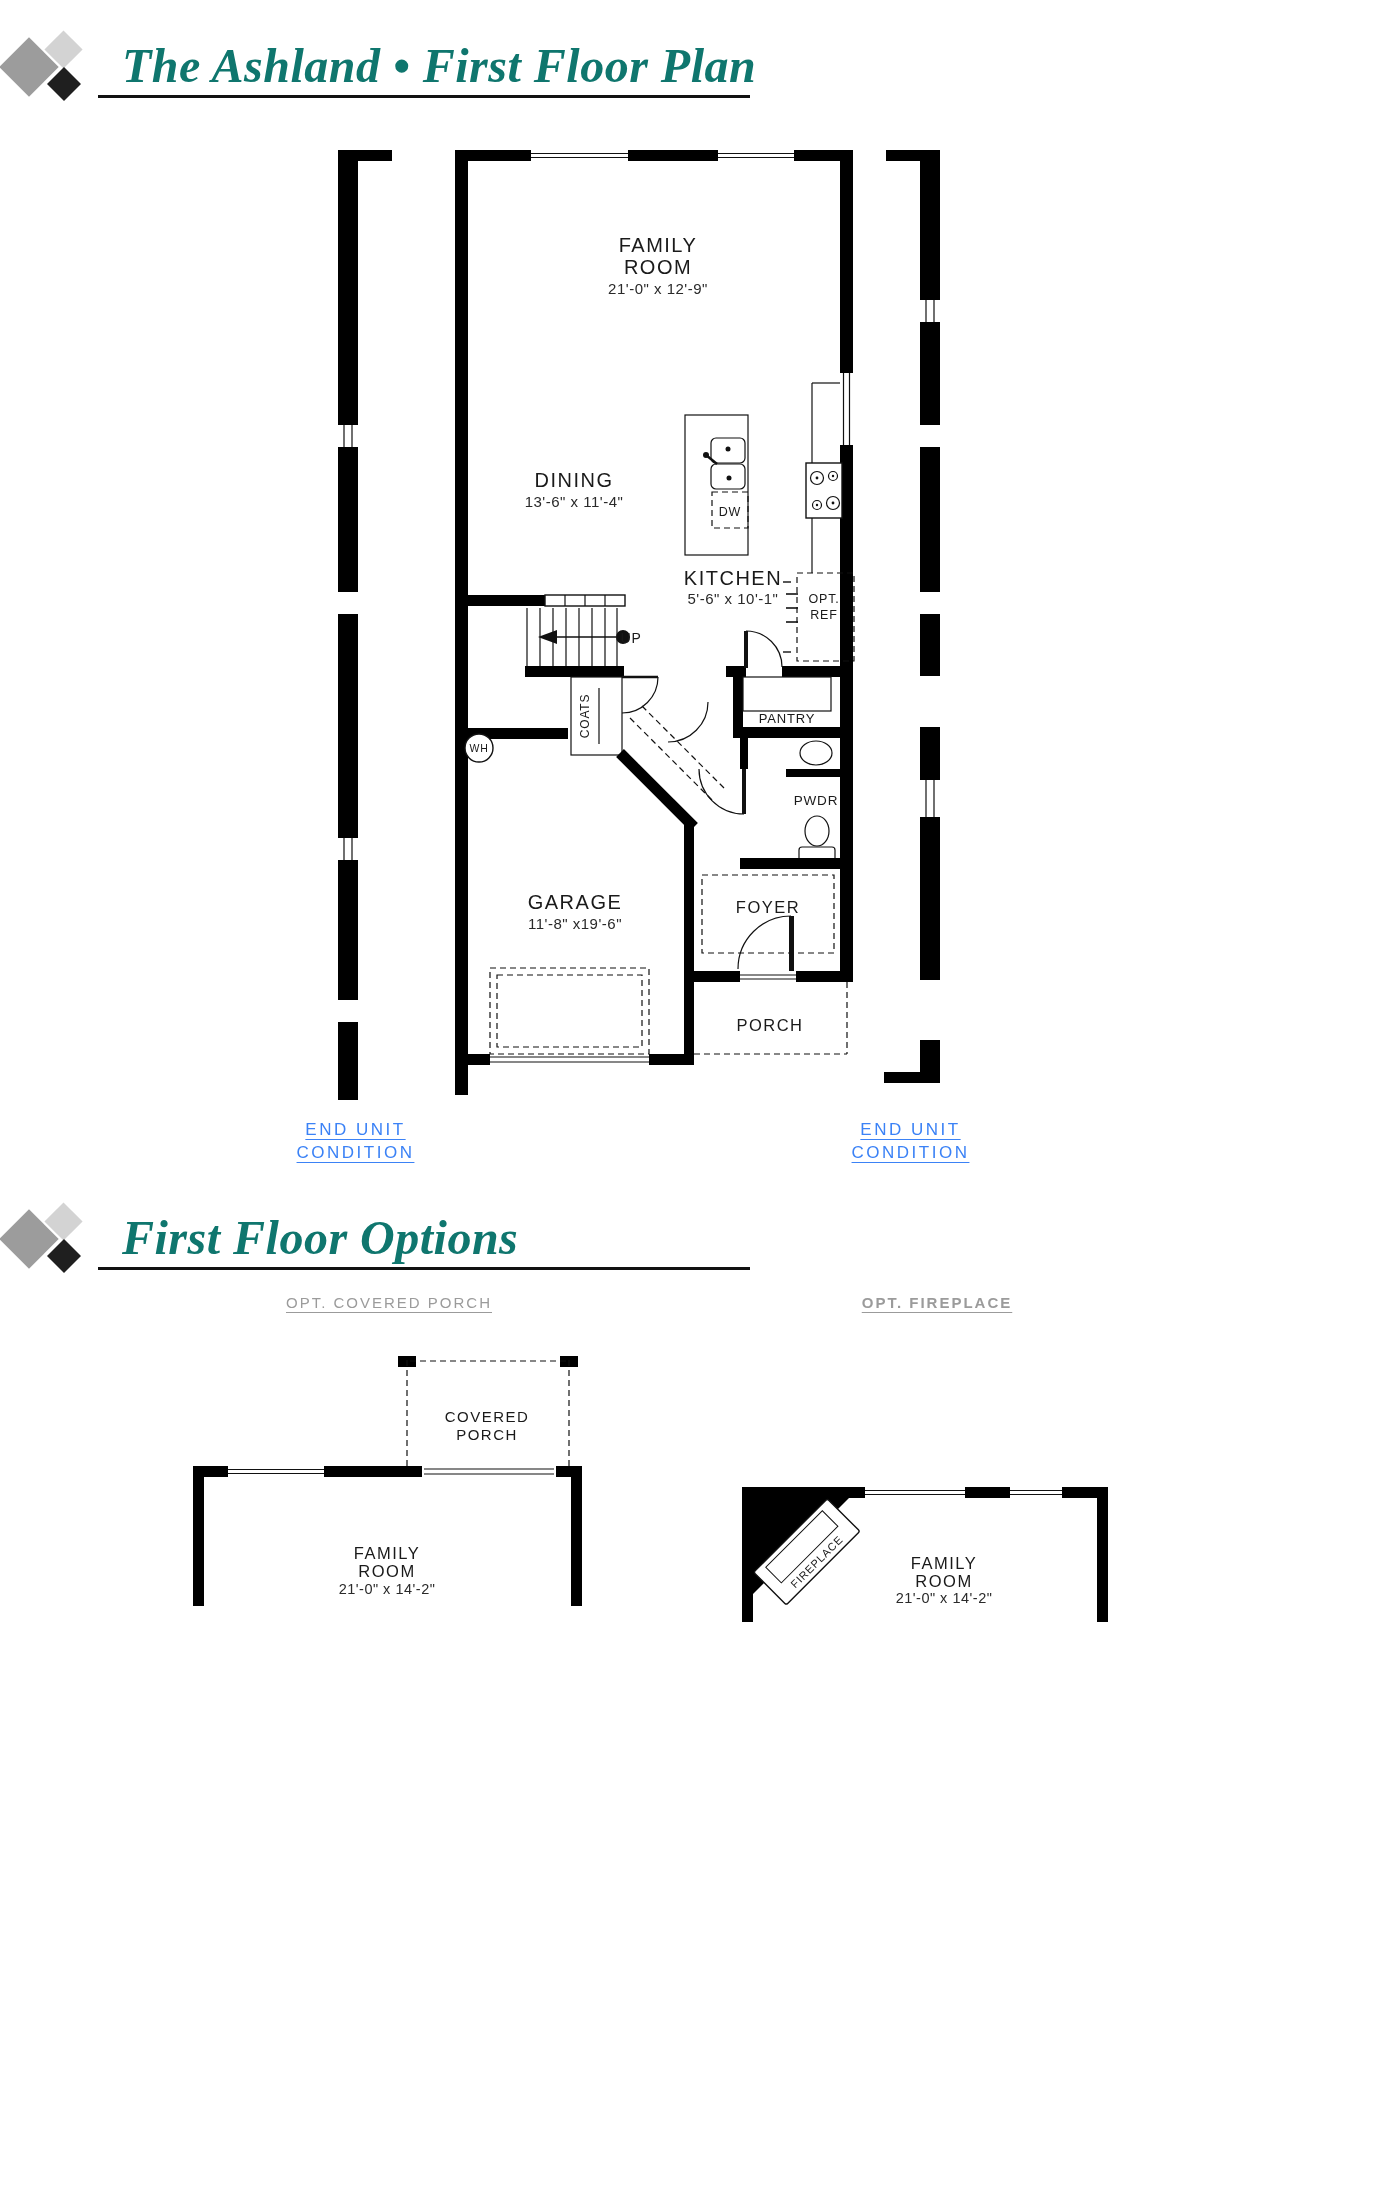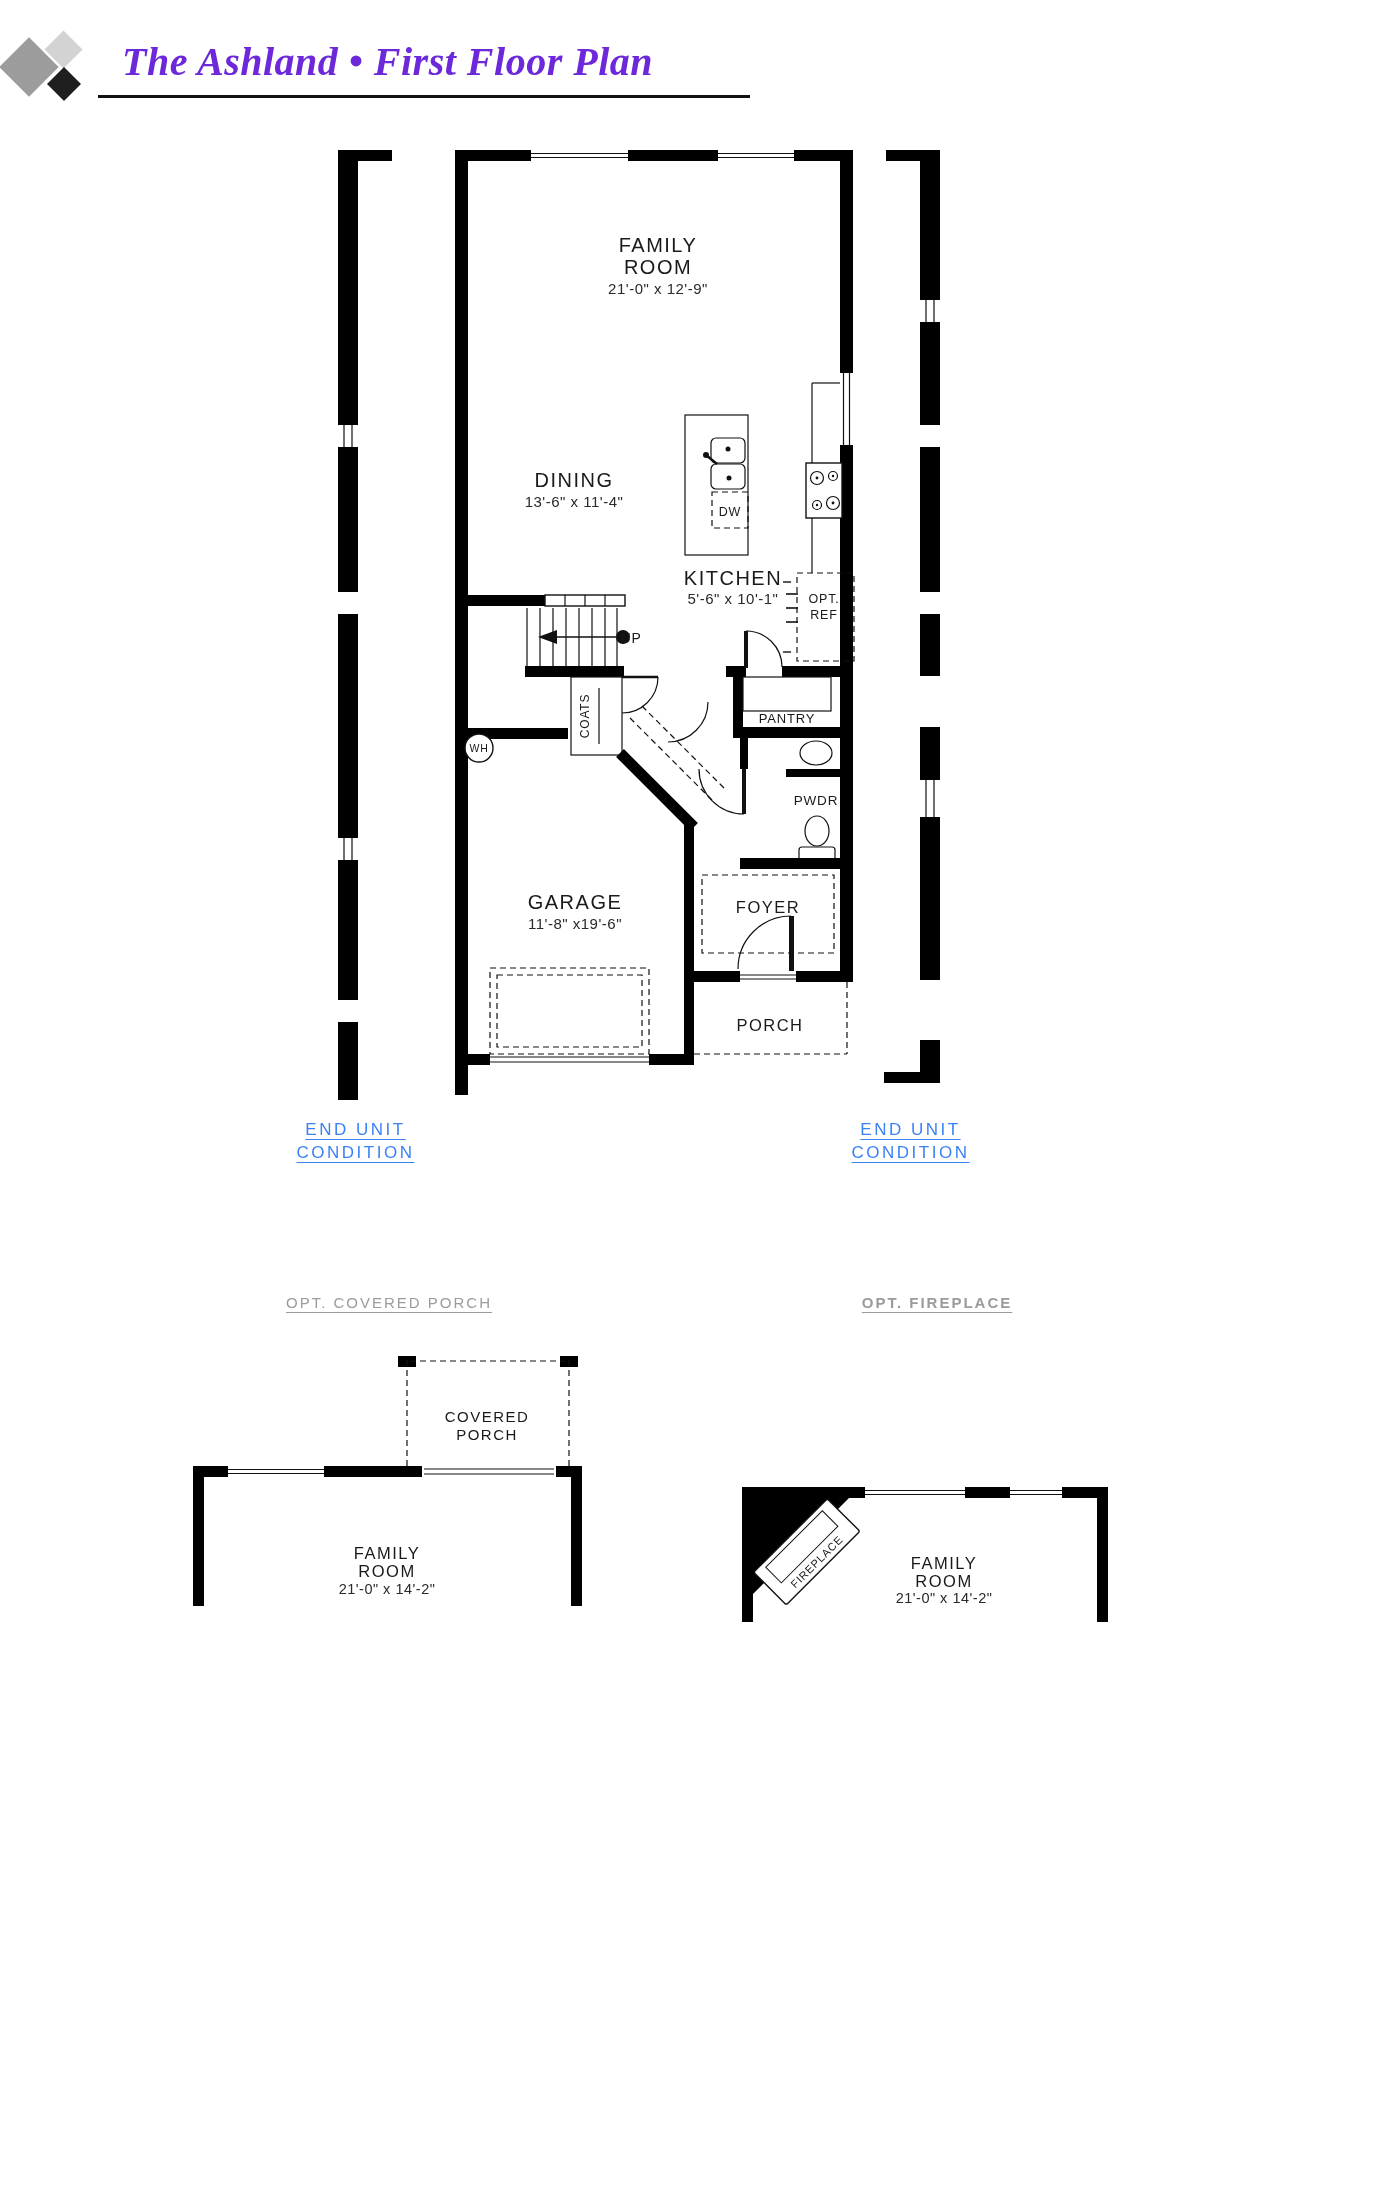--- a/index.html
+++ b/index.html
@@ -2,21 +2,21 @@
 <html><head>
 <meta charset="utf-8">
 <style>
   html,body{margin:0;padding:0;background:#fff;}
   .page{position:relative;width:1380px;height:2200px;background:#ffffff;overflow:hidden;
         font-family:"Liberation Sans",sans-serif;}
   
   .hdr{position:absolute;left:0;width:1380px;height:110px;}
   .hdr-title{position:absolute;left:122px;top:8px;
       font-family:"Liberation Serif",serif;font-style:italic;font-weight:bold;
-      font-size:40px;color:#6d28d9;letter-spacing:.5px;white-space:nowrap;}
+      font-size:48px;color:#0f766e;letter-spacing:.5px;white-space:nowrap;}
   .hdr-rule{position:absolute;left:98px;height:3px;background:#111;width:652px;}
   .logo{position:absolute;width:90px;height:80px;}
   .dm{position:absolute;transform:rotate(45deg);}
   .dm-gray{width:42px;height:42px;left:8px;top:16px;background:#9c9c9c;}
   .dm-light{width:27px;height:27px;left:50px;top:6px;background:#d3d3d3;}
   .dm-black{width:24px;height:24px;left:52px;top:42px;background:#1f1f1f;}
   
   .muted{position:absolute;color:#3b82f6;text-align:center;letter-spacing:2.5px;
          font-size:17px;line-height:23px;}
   .muted span{text-decoration:underline;text-underline-offset:4px;text-decoration-thickness:1px;}
@@ -40,20 +40,29 @@
   <div class="hdr" style="top:30px;">
     <div class="logo">
       <div class="dm dm-gray"></div>
       <div class="dm dm-light"></div>
       <div class="dm dm-black"></div>
     </div>
     <div class="hdr-title">The Ashland • First Floor Plan</div>
     <div class="hdr-rule" style="top:65px;"></div>
   </div>
 
+  <div class="hdr" style="top:1202px;">
+    <div class="logo">
+      <div class="dm dm-gray"></div>
+      <div class="dm dm-light"></div>
+      <div class="dm dm-black"></div>
+    </div>
+    <div class="hdr-title">First Floor Options</div>
+    <div class="hdr-rule" style="top:65px;"></div>
+  </div>
 
   <div class="muted" style="left:268px;top:1118px;width:175px;">
     <span>END UNIT</span><br>
     <span>CONDITION</span>
   </div>
   <div class="muted" style="left:823px;top:1118px;width:175px;">
     <span>END UNIT</span><br>
     <span>CONDITION</span>
   </div>
   <div class="caption" style="left:264px;top:1294px;width:250px;">

